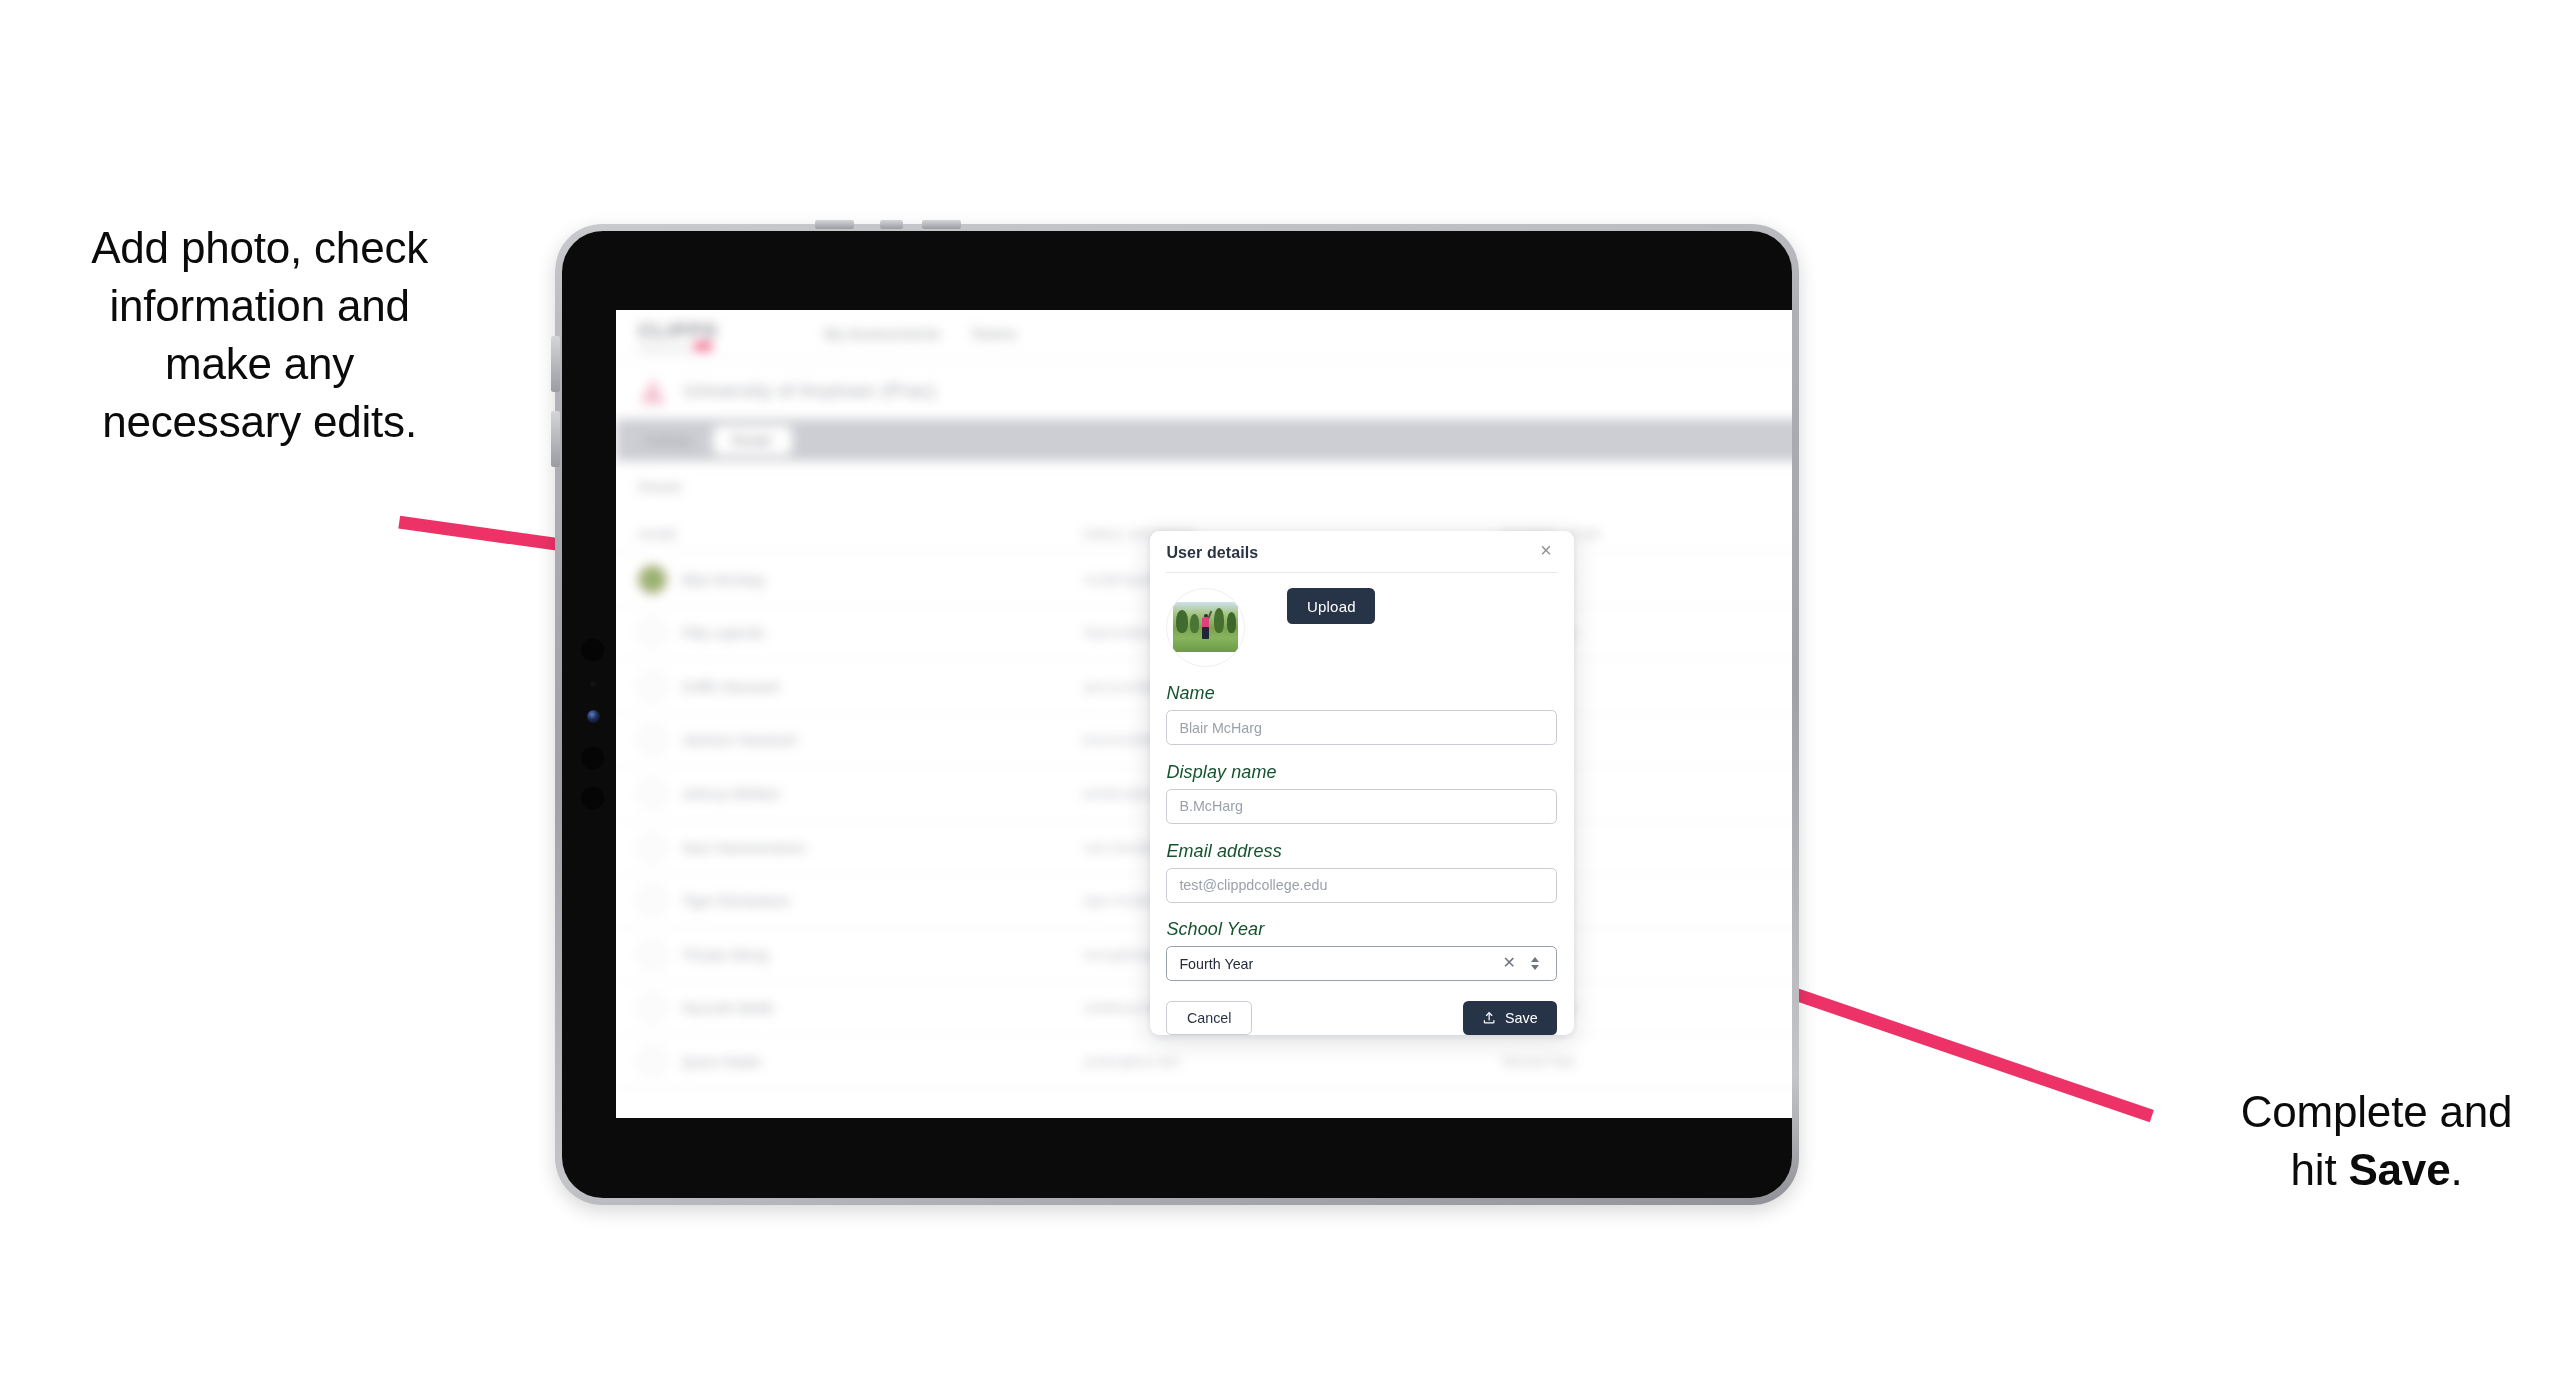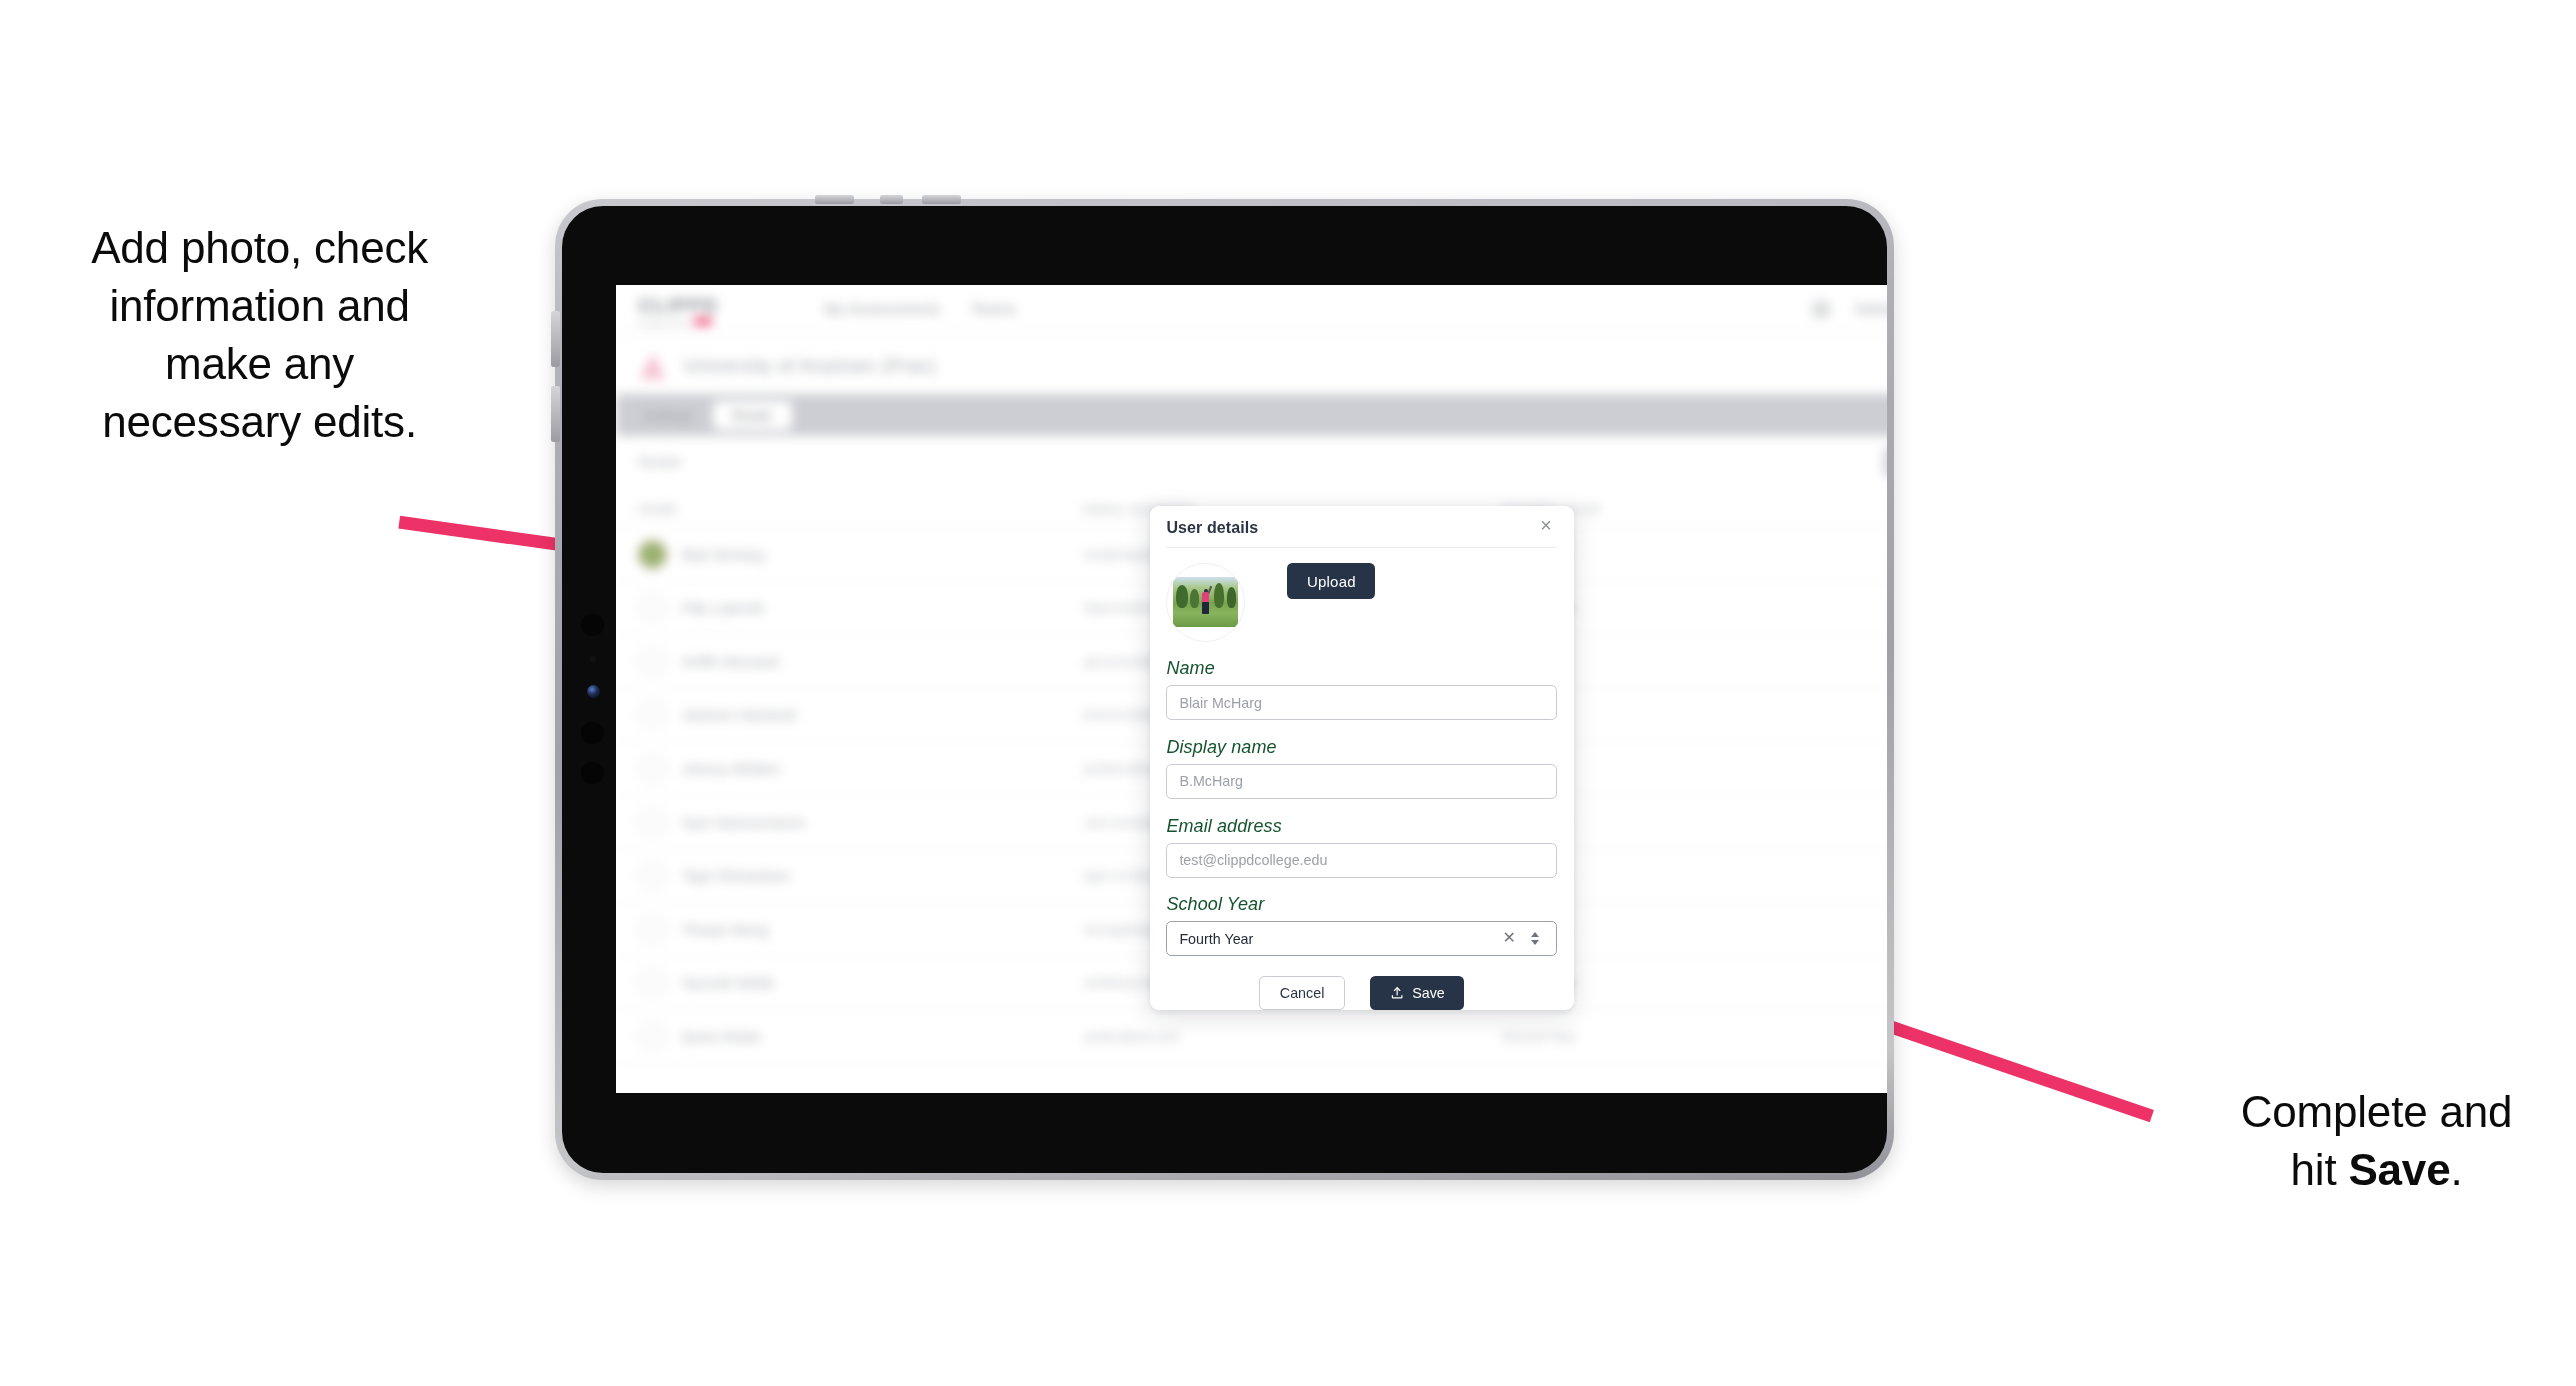--- a/index.html
+++ b/index.html
@@ -27,22 +27,22 @@
   #caption-right .bold { font-weight: 700; }
 
   
   .arrow-svg { position: absolute; overflow: visible; pointer-events: none; }
   #arrow-left-svg  { left: 393px;  top: 498px;  width: 695px; height: 151px; }
   #arrow-right-svg { left: 1518px; top: 876px; width: 664px; height: 257px; }
 
   
   #tablet {
     position: absolute;
-    left: 555px; top: 199px;
-    width: 1339px; height: 981px;
+    left: 555px; top: 224px;
+    width: 1244px; height: 981px;
     border-radius: 47px;
     background: linear-gradient(175deg,#c9cace 0%,#aeb0b5 18%,#9fa1a6 52%,#c4c5c9 88%,#8f9196 100%);
     padding: 11px;
     box-shadow: 0 6px 19.6px rgba(0,0,0,0.16);
   }
   #tablet-screen-black {
     position: absolute; inset: 6.8px;
     border-radius: 41px;
     background: #0b0b0b;
     overflow: hidden;
@@ -233,21 +233,21 @@
   #school-year-stepper {
     position:absolute; right: 13.6px; top: 8.3px; width: 16.6px; height: 18px;
     display:flex; flex-direction:column; align-items:center; justify-content:center; gap:2.3px;
     color:#6f757e;
   }
   .chev { width:0; height:0; border-left:4.5px solid transparent; border-right:4.5px solid transparent; }
   .chev.up   { border-bottom: 5.3px solid #6f757e; }
   .chev.down { border-top:    5.3px solid #6f757e; }
 
   #modal-actions {
-    display:flex; justify-content:center; gap: 25px;
+    display:flex; justify-content:space-between; gap: 25px;
     margin-top: 19.6px; padding-bottom: 15px;
   }
   #cancel-button {
     background:#fff; border:0.8px solid #c9ccd2; border-radius: 5.3px;
     font-size: 14.3px; color:#2b3445; padding: 8.3px 19.6px; cursor:pointer;
     font-family:"Liberation Sans", sans-serif;
   }
   #save-button {
     background:#273346; border:none; border-radius: 5.3px;
     font-size: 14.3px; color:#fff; padding: 8.3px 19.6px; cursor:pointer;

